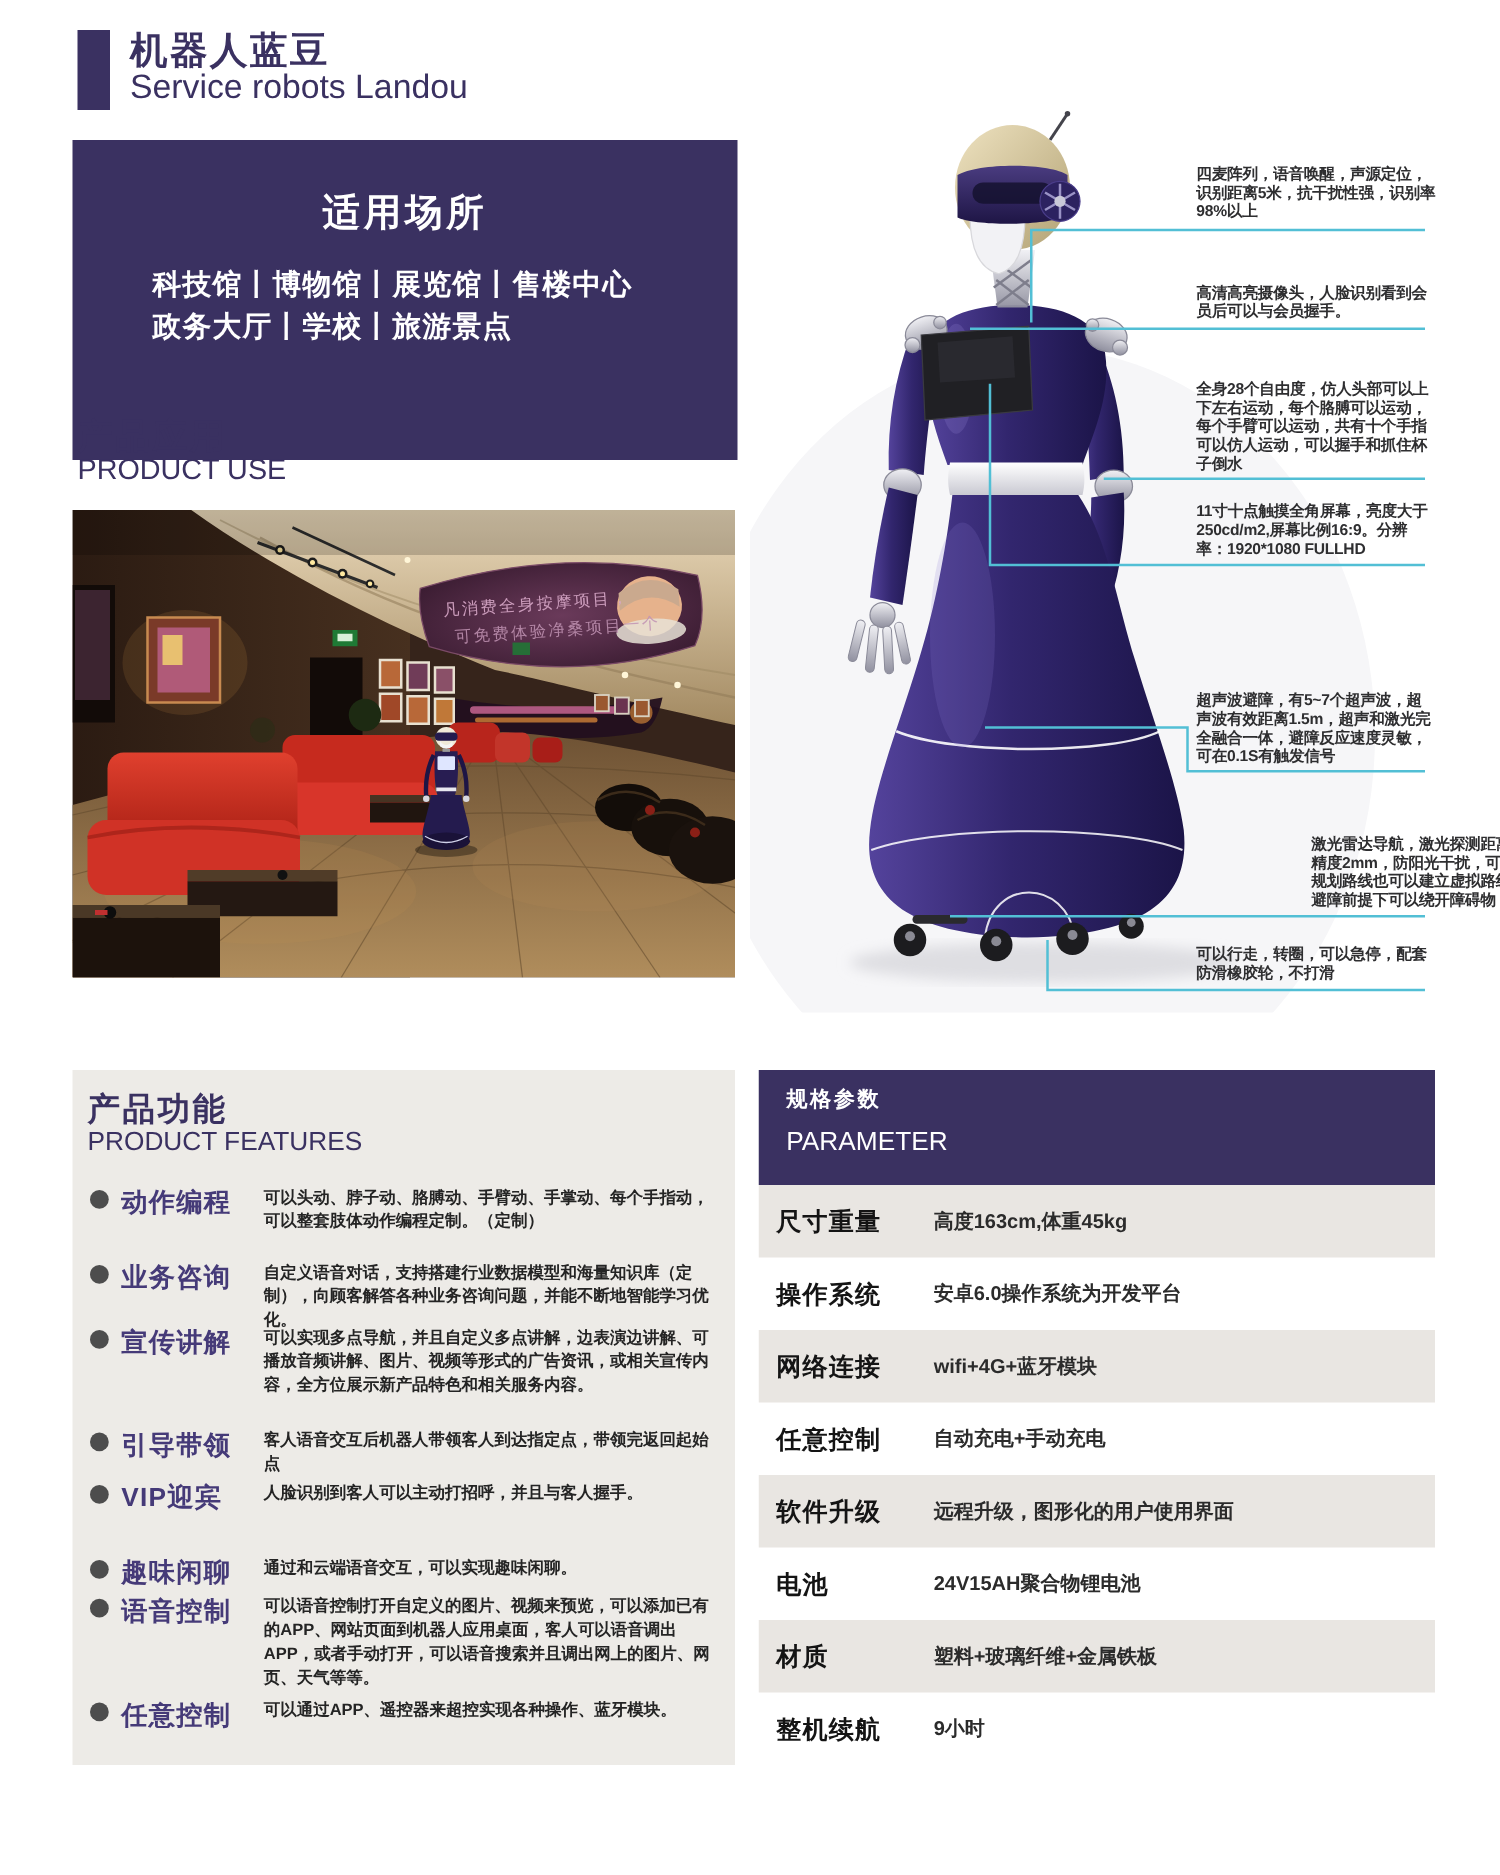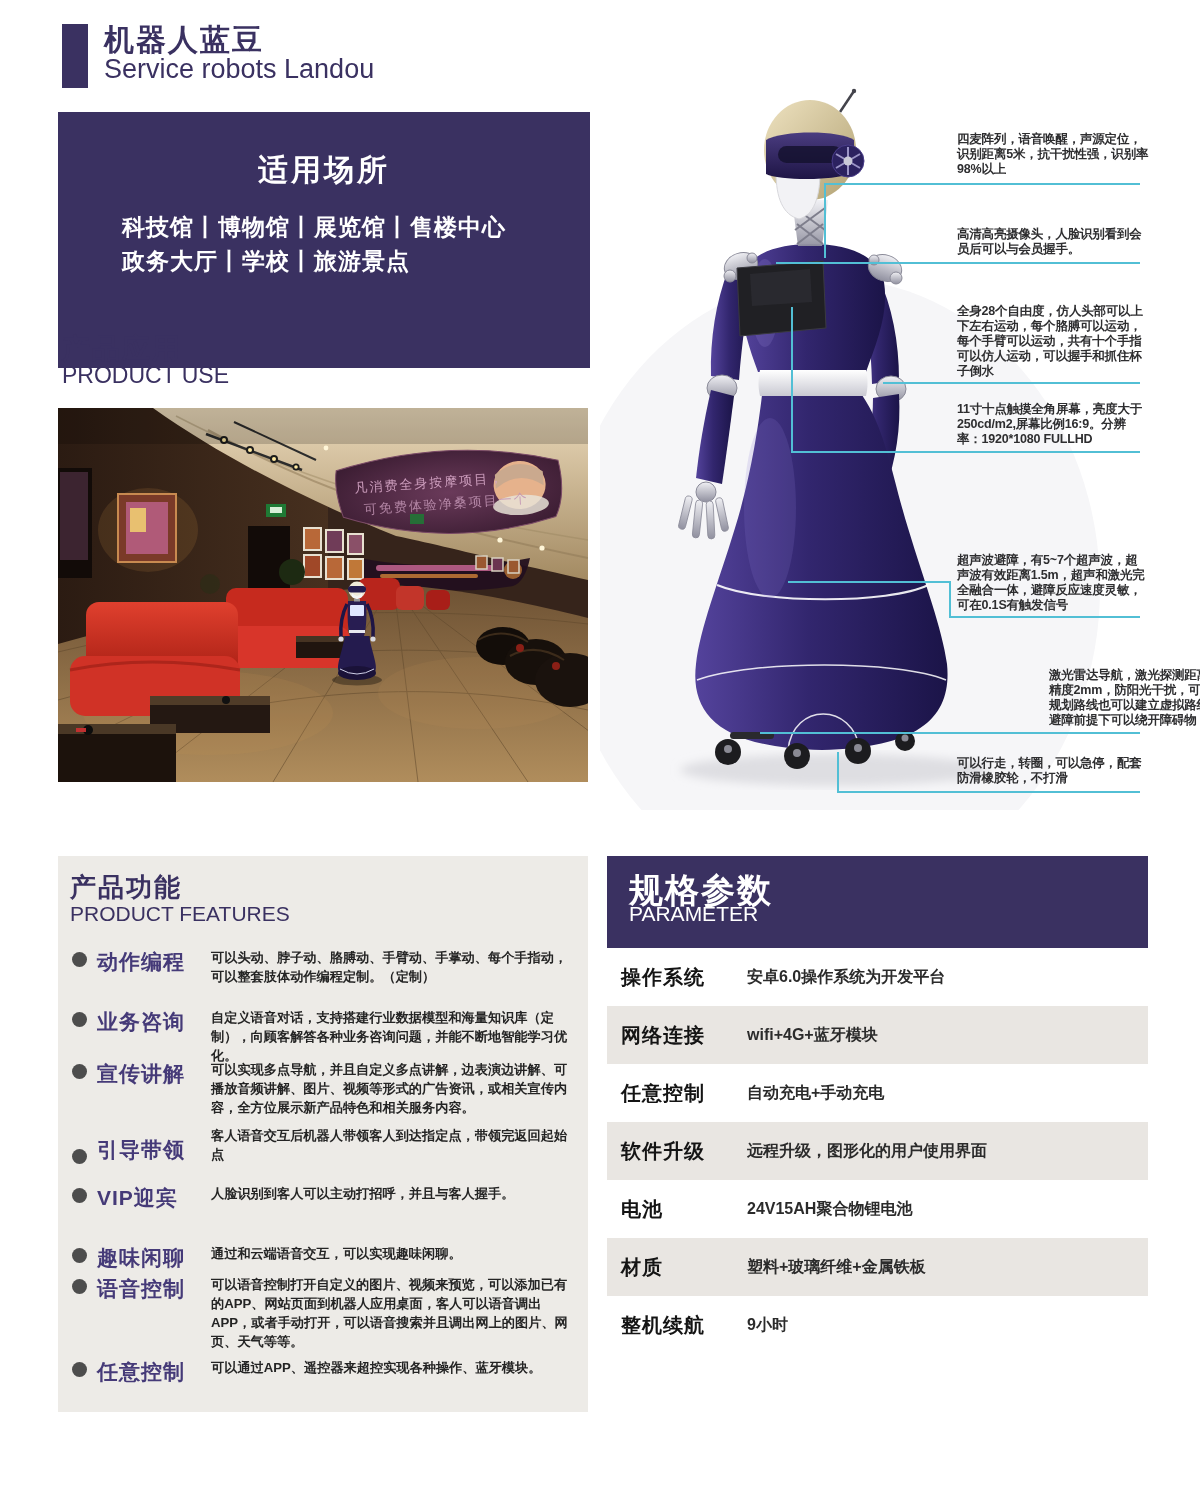--- a/index.html
+++ b/index.html
@@ -41,27 +41,27 @@
   .ann7{left:957px;top:756px;}
 
   
   .features{left:58px;top:856px;width:530px;height:556px;background:#edebe7;}
   .ft-cn{position:absolute;left:12px;top:14px;font-size:26px;font-weight:bold;color:#3a3161;letter-spacing:2px;}
   .ft-en{position:absolute;left:12px;top:46px;font-size:21px;color:#3a3161;}
   .feat{position:absolute;left:14px;right:8px;display:flex;align-items:flex-start;}
   .feat .dot{width:15px;height:15px;border-radius:50%;background:#4d4d4d;margin:4px 10px 0 0;flex:0 0 15px;}
   .feat .flabel{min-width:108px;margin-right:6px;font-size:21px;font-weight:bold;color:#453a78;letter-spacing:1px;}
   .feat .fdesc{flex:1;font-size:13.2px;line-height:19px;font-weight:bold;color:#242424;}
-  .f1{top:92px;}  .f2{top:152px;} .f3{top:204px;} .f4{top:270px;align-items:flex-end;}
+  .f1{top:92px;}  .f2{top:152px;} .f3{top:204px;} .f4{top:286px;}
   .f5{top:328px;} .f6{top:388px;} .f7{top:419px;} .f8{top:502px;}
 
   
   .params{left:607px;top:856px;width:541px;}
   .pm-head{position:relative;height:92px;background:#3a3161;color:#fff;}
-  .pm-cn{position:absolute;left:22px;top:12px;font-size:34px;font-weight:bold;letter-spacing:2px;}
+  .pm-cn{position:absolute;left:22px;top:12px;font-size:17px;font-weight:bold;letter-spacing:2px;}
   .pm-en{position:absolute;left:22px;top:46px;font-size:21px;}
   .pm-row{position:relative;height:58px;display:flex;align-items:center;}
   .pm-row.g{background:#e9e6e2;}
   .pm-row .plabel{position:absolute;left:14px;font-size:20px;font-weight:bold;color:#141414;letter-spacing:1px;}
   .pm-row .pvalue{position:absolute;left:140px;font-size:16px;font-weight:600;color:#2b2b2b;}
 </style>
 </head>
 <body>
 
 <div class="abs hdr-bar"></div>
@@ -428,20 +428,24 @@
     <span class="flabel">任意控制</span>
     <span class="fdesc">可以通过APP、遥控器来超控实现各种操作、蓝牙模块。</span>
   </div>
 </div>
 
 <div class="abs params">
   <div class="pm-head">
     <div class="pm-cn">规格参数</div>
     <div class="pm-en">PARAMETER</div>
   </div>
+  <div class="pm-row g">
+    <span class="plabel">尺寸重量</span>
+    <span class="pvalue">高度163cm,体重45kg</span>
+  </div>
   <div class="pm-row">
     <span class="plabel">操作系统</span>
     <span class="pvalue">安卓6.0操作系统为开发平台</span>
   </div>
   <div class="pm-row g">
     <span class="plabel">网络连接</span>
     <span class="pvalue">wifi+4G+蓝牙模块</span>
   </div>
   <div class="pm-row">
     <span class="plabel">任意控制</span>

